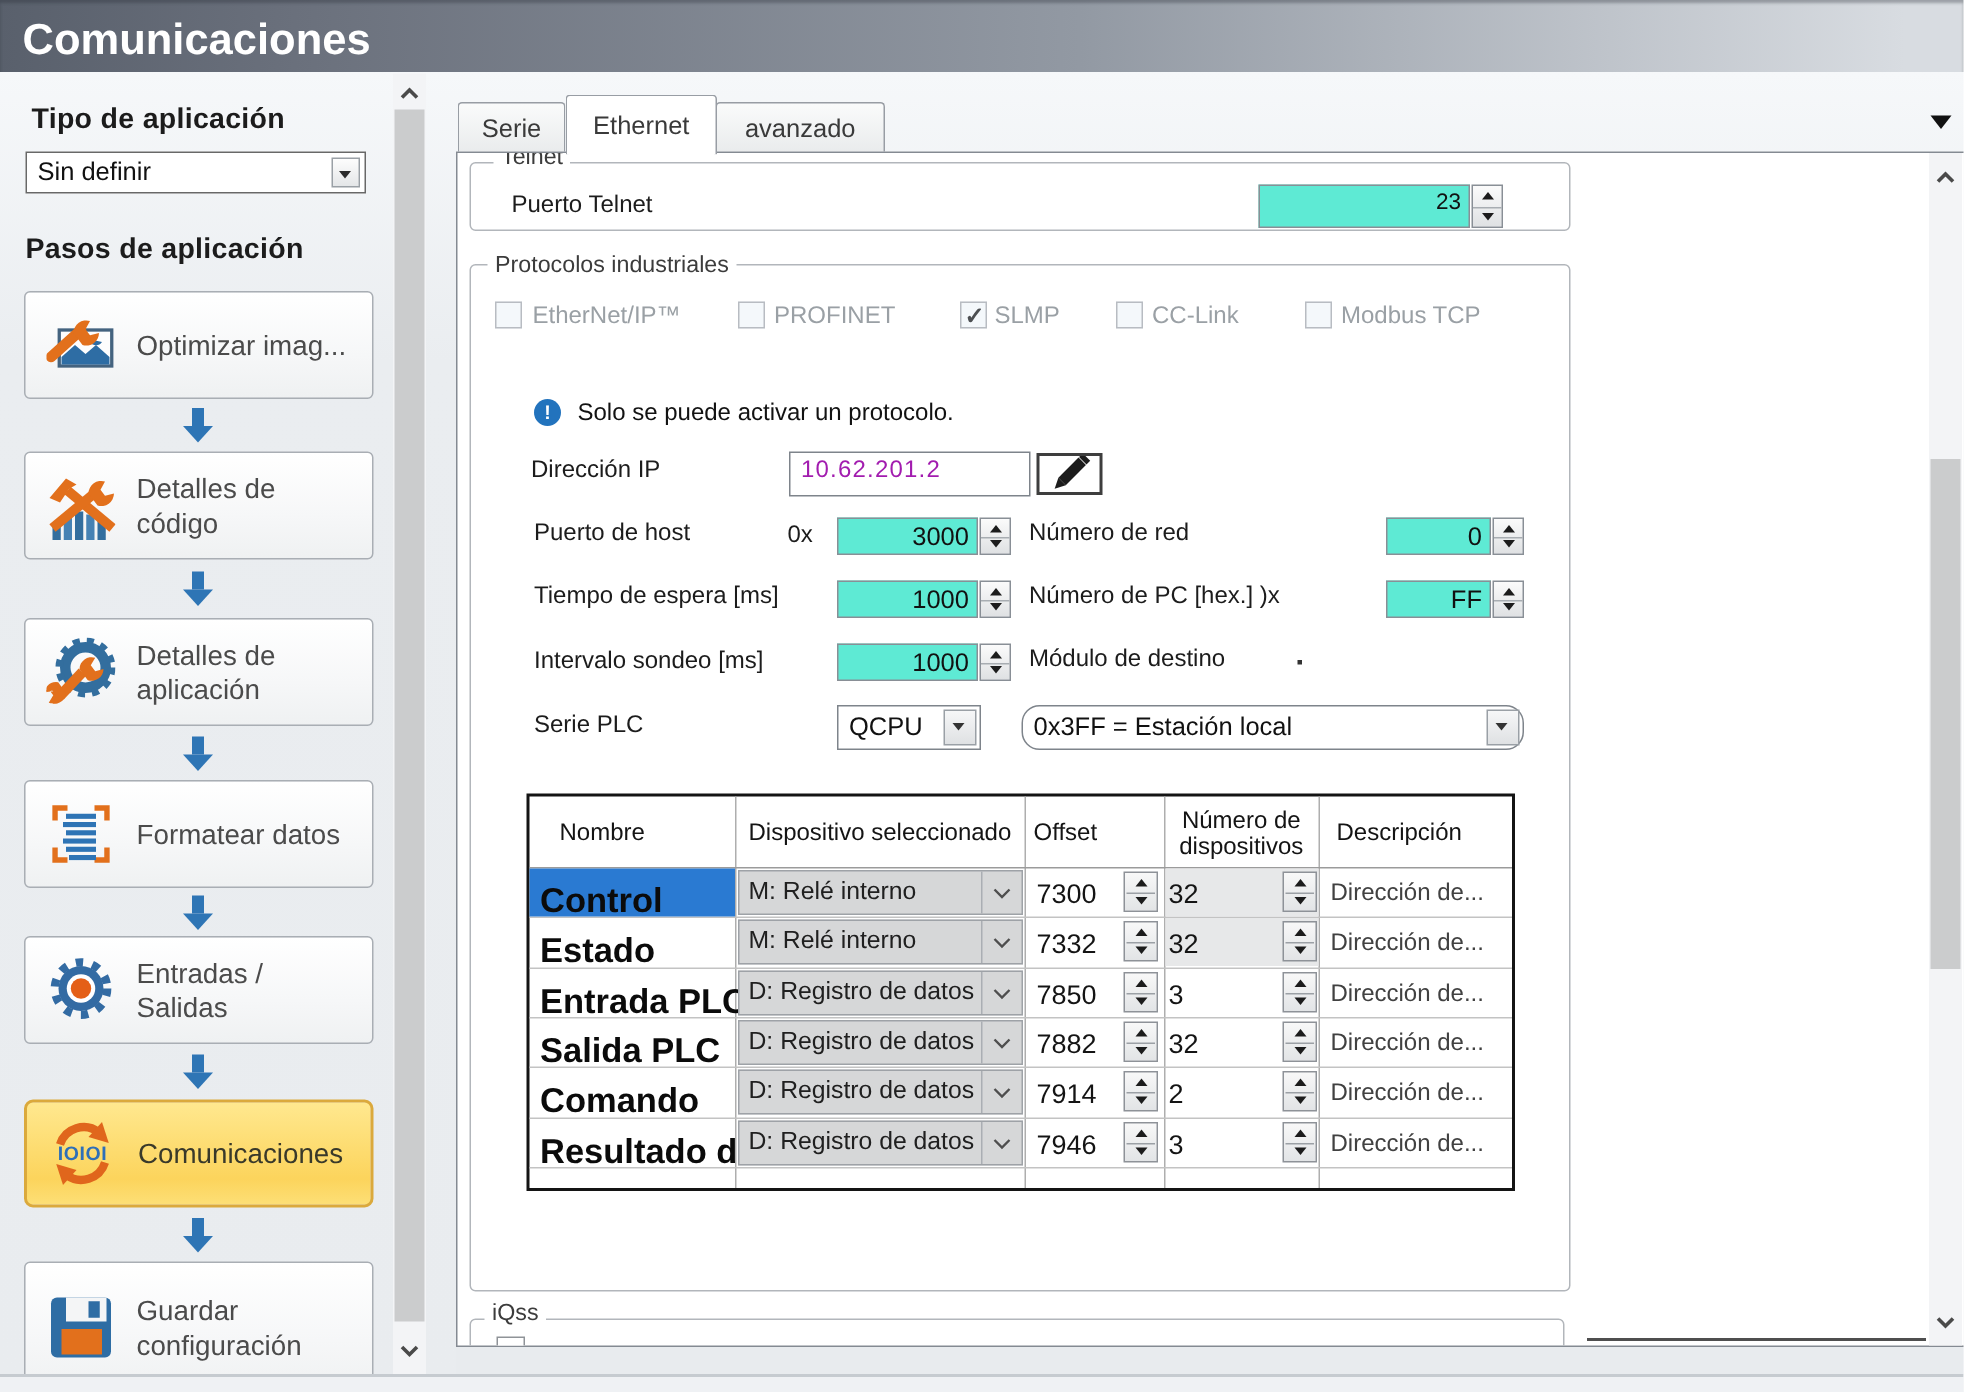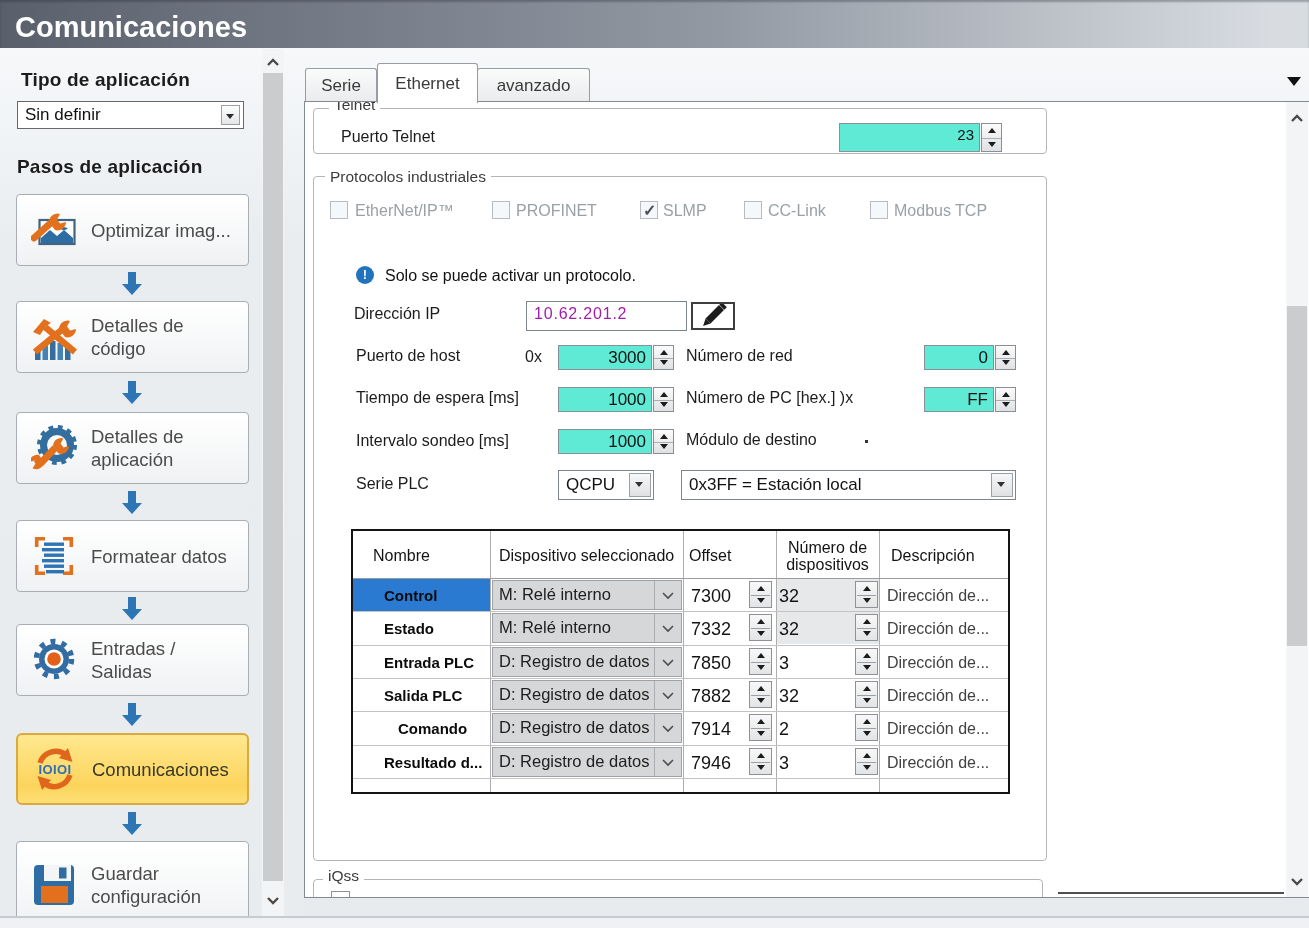--- a/index.html
+++ b/index.html
@@ -89,21 +89,21 @@
 .dcombo .txt { position:absolute; left:7px; top:4px; font-size:17px; color:#111; }
 .dcombo .btn { position:absolute; right:2px; top:2px; bottom:2px; width:22px;
   background:linear-gradient(#f6f7f8,#dfe1e3); border:1px solid #9aa0a6; }
 .dcombo .btn .tri-d { position:absolute; left:5px; top:8px; border-top-color:#333; }
 
 
 #tbl { position:absolute; left:46px; top:427px; width:659px; height:265px; border:2px solid #141414; background:#fff; }
 .tv { position:absolute; top:0; bottom:0; width:1px; background:#aeaeae; }
 .th { position:absolute; left:0; right:0; height:1px; background:#c3c3c3; }
 .hdr { position:absolute; font-size:16px; color:#141414; }
-.nom { position:absolute; font-size:15px; font-weight:bold; color:#0b0b0b;margin-left:24px; }
+.nom { position:absolute; font-size:23px; font-weight:bold; color:#0b0b0b; }
 .gdd { position:absolute; background:#d6d7d8; border:1px solid #9ea2a7; }
 .gdd .txt { position:absolute; left:6px; top:4px; font-size:16.5px; color:#202020; }
 .gdd .ar { position:absolute; right:0; top:0; bottom:0; width:27px; border-left:1px solid #aaaeb3; }
 .gdd .ar svg { position:absolute; left:7px; top:11px; }
 .cspin { position:absolute; width:23px; background:linear-gradient(#f8f8f8,#e2e4e6); border:1px solid #8e9298; }
 .cspin::after { content:""; position:absolute; left:1px; right:1px; top:50%; height:1px; background:#9ba0a5; }
 .num { position:absolute; font-size:18px; color:#141414; }
 .desc { position:absolute; font-size:16px; color:#414141; }
 
 #estado { position:absolute; left:48px; top:727px; font-size:16px; font-weight:bold; color:#8d8d8d; }
@@ -314,21 +314,21 @@
   <div class="flab" style="left:381px; top:329px;">Módulo de destino</div>
   <div class="abs" style="left:560px; top:338px; width:3px; height:3px; background:#333;"></div>
 
   <div class="flab" style="left:51px; top:373px;">Serie PLC</div>
   <div class="dcombo" style="left:253px; top:368px; width:96px; height:30px;">
       <div class="txt">QCPU</div>
       <div class="btn">
         <div class="tri-d"></div>
       </div>
     </div>
-  <div class="dcombo" style="left:376px; top:368px; width:335px; height:30px;">
+  <div class="dcombo" style="left:376px; top:368px; width:335px; height:30px;border-radius:12px;">
       <div class="txt">0x3FF = Estación local</div>
       <div class="btn">
         <div class="tri-d"></div>
       </div>
     </div>
 
   <div id="tbl">
 
     <div class="tv" style="left:137px;"></div>
     <div class="tv" style="left:330px;"></div>
@@ -351,21 +351,21 @@
 
     <div class="abs" style="left:0; top:48px; width:137px; height:32px; background:#2a7ad2;"></div>
 
     <div class="abs" style="left:424px; top:48px; width:102px; height:32px; background:#e7e8e9;"></div>
     <div class="abs" style="left:424px; top:81px; width:102px; height:32px; background:#e7e8e9;"></div>
 
     <div class="nom" style="left:7px; top:56px;">Control</div>
     <div class="nom" style="left:7px; top:89px;">Estado</div>
     <div class="nom" style="left:7px; top:123px;">Entrada PLC</div>
     <div class="nom" style="left:7px; top:156px;">Salida PLC</div>
-    <div class="nom" style="left:21px; top:189px;">Comando</div>
+    <div class="nom" style="left:7px; top:189px;">Comando</div>
     <div class="nom" style="left:7px; top:223px;">Resultado d...</div>
 
     <div class="gdd" style="left:139px; top:49px; width:190px; height:30px;">
         <div class="txt">M: Relé interno</div>
         <div class="ar">
           <svg width="12" height="8">
             <polyline points="1,1 6,6 11,1" fill="none" stroke="#4e4e4e" stroke-width="1.6"></polyline>
           </svg>
         </div>
       </div>

